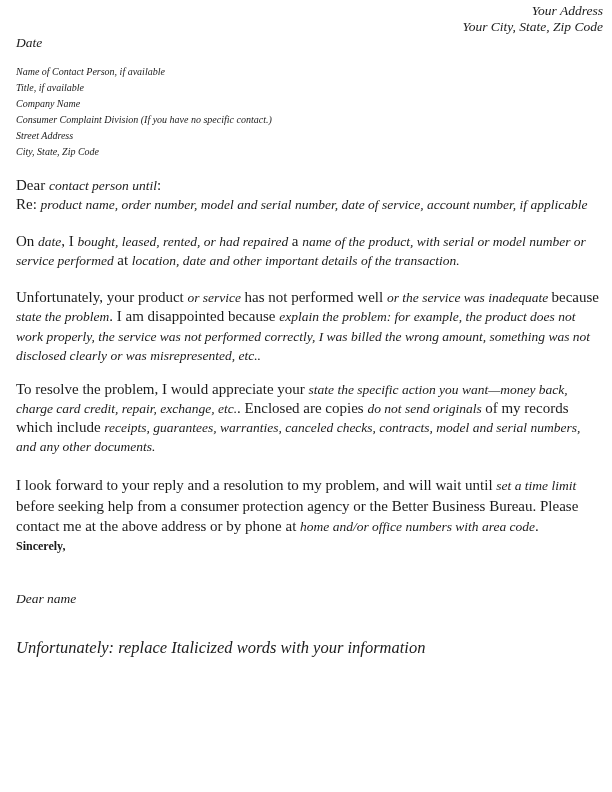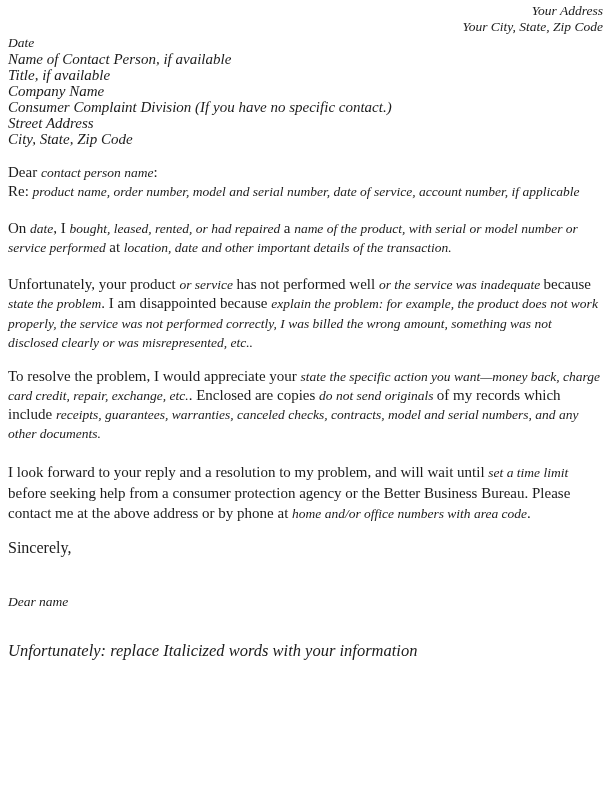--- a/index.html
+++ b/index.html
@@ -11,52 +11,54 @@
     height: 792px;
     background: #ffffff;
     color: #1b1b1b;
     font-family: "Liberation Serif", serif;
     overflow: hidden;
   }
   .page {
     box-sizing: border-box;
     width: 612px;
     height: 556px;
-    padding: 3px 9px 0 8px;
+    padding: 3px 9px 0 16px;
   }
   p { margin: 0; }
   .sender-block {
     text-align: right;
     font-style: italic;
     font-size: 13.5px;
     line-height: 16px;
   }
   .date-line {
     font-style: italic;
     font-size: 13.5px;
     line-height: 16px;
   }
   .recipient-block {
+    margin-top: 13px;
     font-style: italic;
-    font-size: 15px;
+    font-size: 10px;
     line-height: 16px;
   }
   .salutation-block {
     margin-top: 16px;
     line-height: 17.5px;
   }
   .body-para { line-height: 18.3px; }
   .p1 { margin-top: 19px; line-height: 18px; }
   .p2 { margin-top: 18px; }
   .p3 { margin-top: 15px; line-height: 18px; }
   .p4 { margin-top: 19px; line-height: 20px; }
   .closing {
-    margin-top: 15px;
-    font-size: 16px;
+    margin-top: 2px;
+    font-size: 12px;
     font-style: normal;
+    font-weight: bold;
   }
   .signature {
     margin-top: 37px;
     font-style: italic;
     font-size: 13.5px;
   }
   .instructions {
     margin-top: 31px;
     font-style: italic;
     font-size: 16.5px;
@@ -80,21 +82,21 @@
   <div class="recipient-block">
       <div>Name of Contact Person, if available</div>
       <div>Title, if available</div>
       <div>Company Name</div>
       <div>Consumer Complaint Division (If you have no specific contact.)</div>
       <div>Street Address</div>
       <div>City, State, Zip Code</div>
     </div>
 
   <div class="salutation-block">
-    <p><span class="seg-roman">Dear </span><span class="seg-italic">contact person name</span><span class="seg-roman">:</span></p>
+    <p><span class="seg-roman">Dear </span><span class="seg-italic">contact person until</span><span class="seg-roman">:</span></p>
     <p><span class="seg-roman">Re: </span><span class="seg-italic">product name, order number, model and serial number, date of service, account number, if applicable</span></p>
   </div>
 
   <p class="body-para p1"><span class="seg-roman">On </span><span class="seg-italic">date</span><span class="seg-roman">, I </span><span class="seg-italic">bought, leased, rented, or had repaired </span><span class="seg-roman">a </span><span class="seg-italic">name of the product, with serial or model number or service performed </span><span class="seg-roman">at </span><span class="seg-italic">location, date and other important details of the transaction.</span></p>
 
   <p class="body-para p2"><span class="seg-roman">Unfortunately, your product </span><span class="seg-italic">or service </span><span class="seg-roman">has not performed well </span><span class="seg-italic">or the service was inadequate </span><span class="seg-roman">because </span><span class="seg-italic">state the problem</span><span class="seg-roman">. I am disappointed because </span><span class="seg-italic">explain the problem: for example, the product does not work properly, the service was not performed correctly, I was billed the wrong amount, something was not disclosed clearly or was misrepresented, etc..</span></p>
 
   <p class="body-para p3"><span class="seg-roman-small">To resolve the problem, I would appreciate your </span><span class="seg-italic">state the specific action you want—money back, charge card credit, repair, exchange, etc.</span><span class="seg-roman">. Enclosed are copies </span><span class="seg-italic">do not send originals </span><span class="seg-roman">of my records which include </span><span class="seg-italic">receipts, guarantees, warranties, canceled checks, contracts, model and serial numbers, and any other documents.</span></p>
 
   <p class="body-para p4"><span class="seg-roman">I look forward to your reply and a resolution to my problem, and will wait until </span><span class="seg-italic">set a time limit </span><span class="seg-roman">before seeking help from a consumer protection agency or the Better Business Bureau. Please contact me at the above address or by phone at </span><span class="seg-italic">home and/or office numbers with area code</span><span class="seg-roman">.</span></p>

